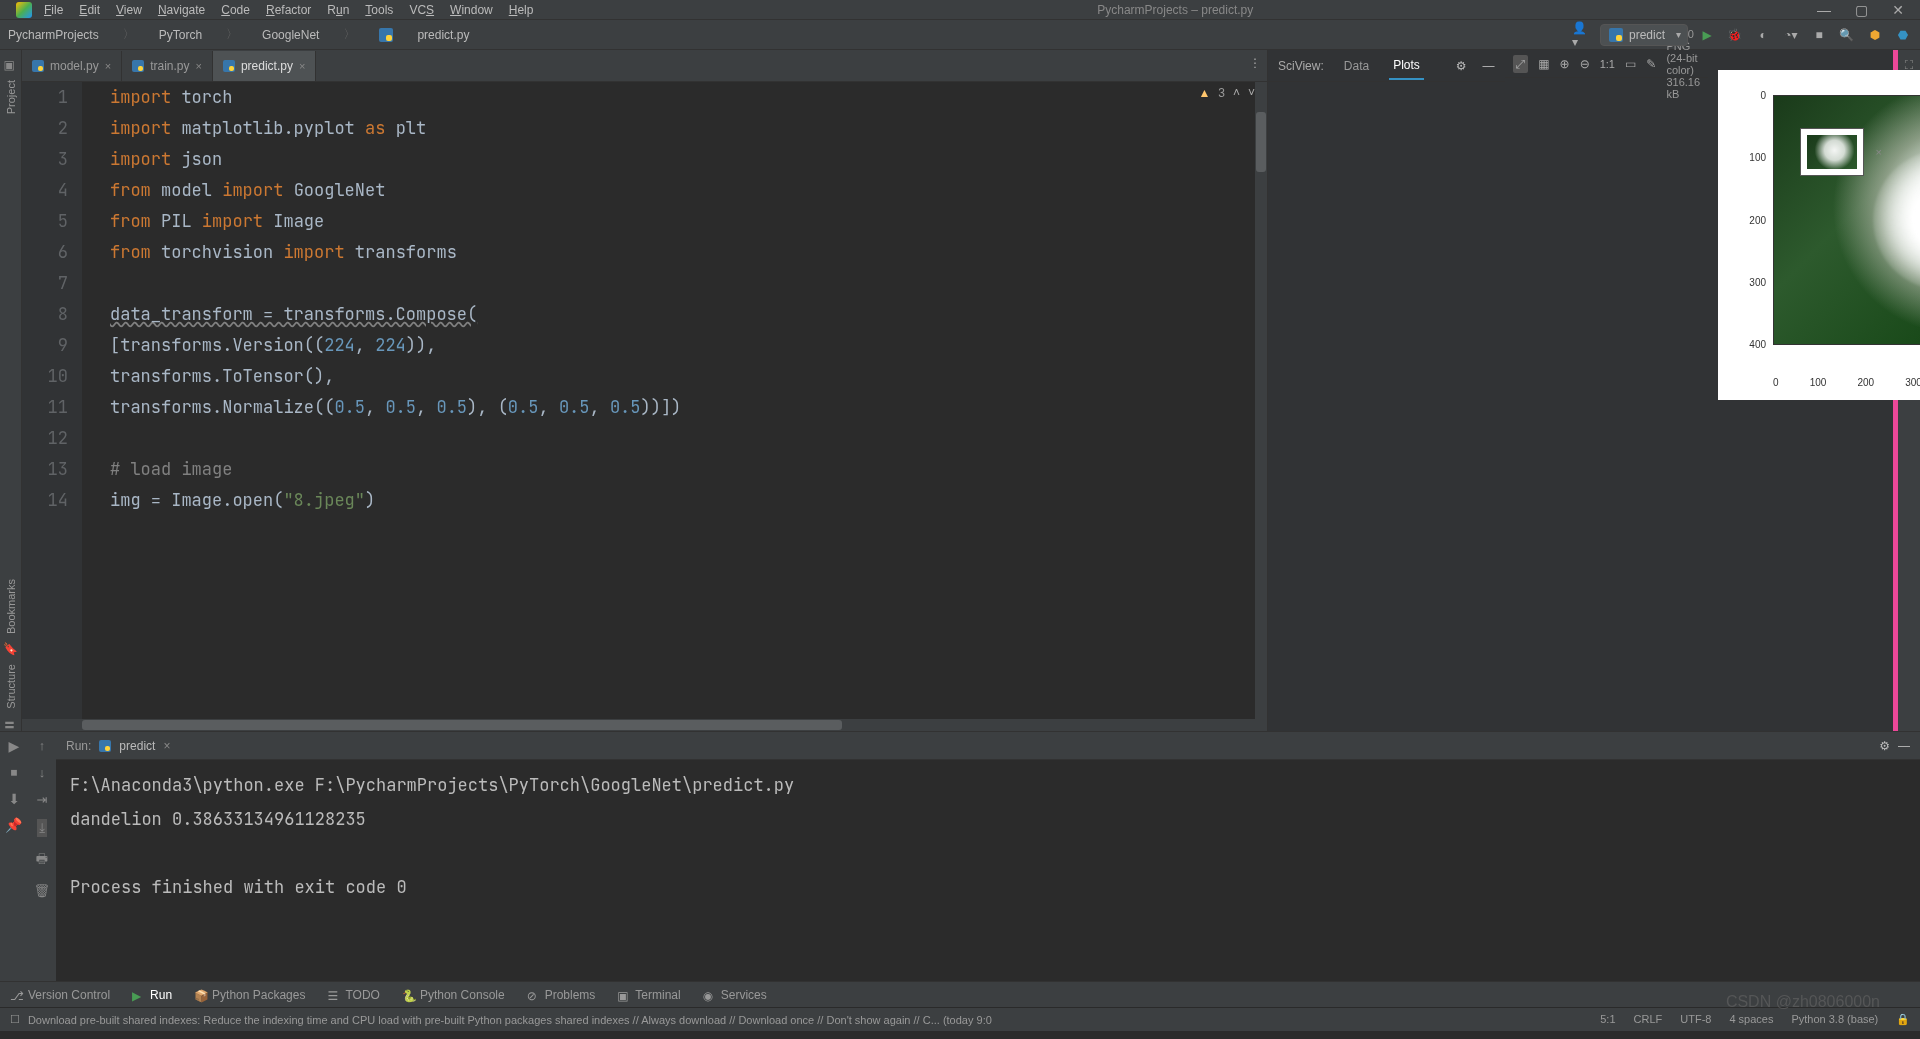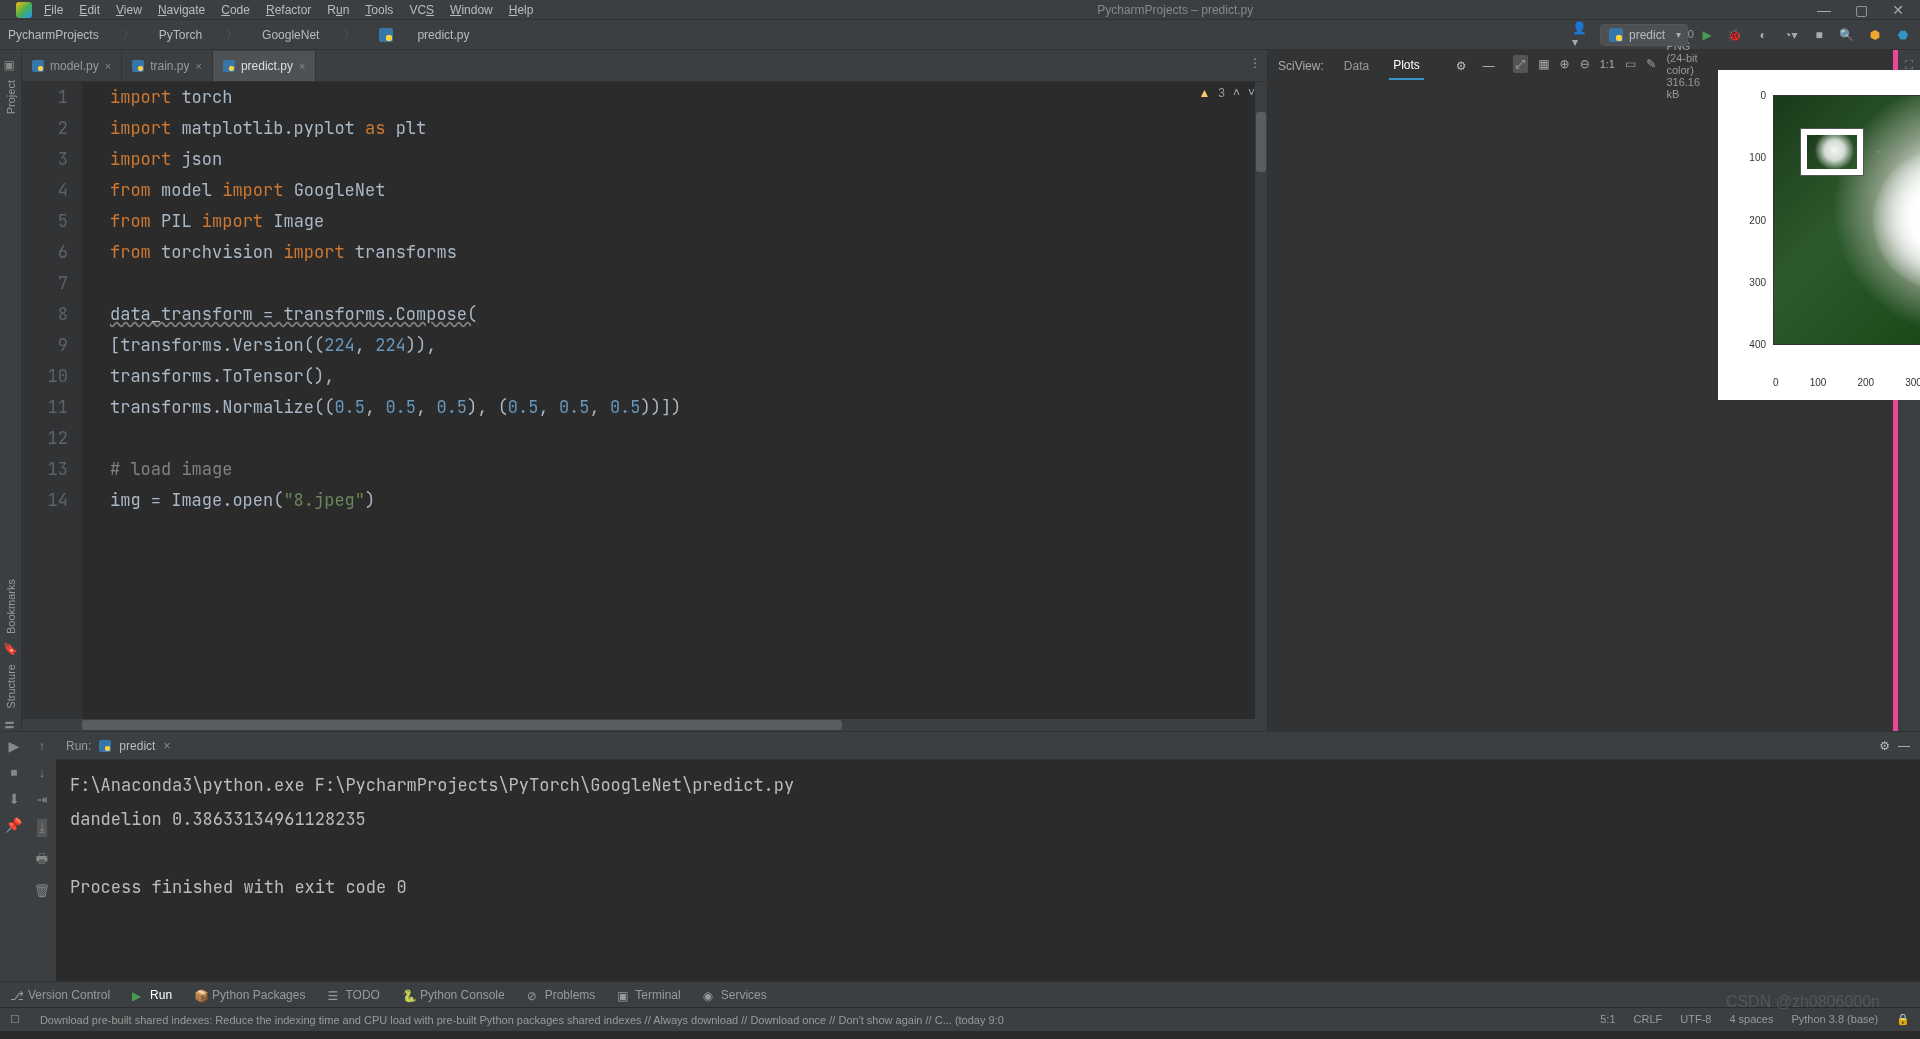--- a/index.html
+++ b/index.html
@@ -267,21 +267,21 @@
 }
 .bottom-tools .item{display:flex;align-items:center;gap:6px;cursor:pointer;}
 .bottom-tools .item.active{color:#fff;}
 .bi{width:12px;height:12px;display:inline-block;}
 
 .statusbar {
   height:24px; background:#3c3f41; display:flex; align-items:center;
   padding:0 10px; font-size:11px; color:#999;
   border-top:1px solid #2a2a2a;
 }
-.statusbar .msg{flex:1; overflow:hidden; text-overflow:ellipsis; white-space:nowrap;margin-left:12px;}
+.statusbar .msg{flex:1; overflow:hidden; text-overflow:ellipsis; white-space:nowrap;}
 .statusbar .right{display:flex;gap:18px;align-items:flex-start;}
 
 .underline-wavy { text-decoration: underline wavy #808080; }
 </style>
 </head>
 <body>
 
 <div class="titlebar">
   <div class="logo"></div>
   <div class="menu">

